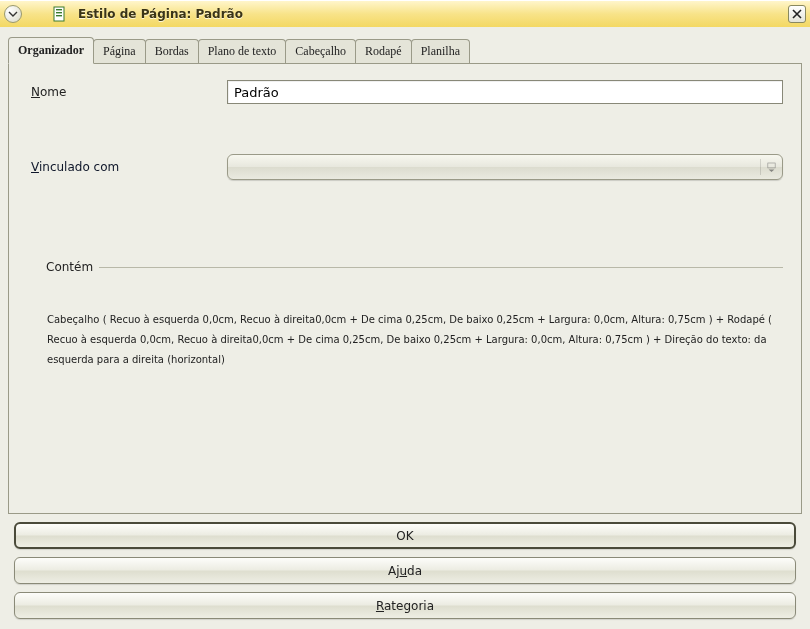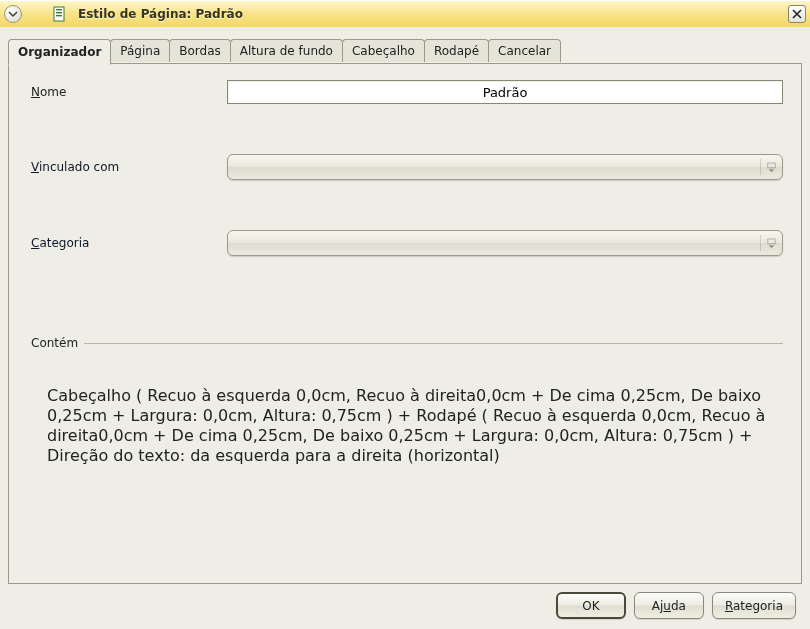--- a/index.html
+++ b/index.html
@@ -77,24 +77,25 @@
     .close-btn svg { width: 10px; height: 10px; }
     .content {
       flex: 1;
       background: #eeeee6;
       padding: 12px 8px 8px 8px;
       display: flex;
       flex-direction: column;
     }
     .tabs-row {
       display: flex;
-      align-items: flex-start;
+      align-items: flex-end;
       height: 24px;
       position: relative;
       margin-bottom: 0;
+      font-family: Liberation Serif, serif;
     }
     .tab {
       border: 1px solid #9a9a88;
       border-bottom: none;
       background: #e4e4d8;
       padding: 4px 9px 4px 9px;
       margin-right: -1px;
       border-top-left-radius: 4px;
       border-top-right-radius: 4px;
       font-size: 12px;
@@ -135,21 +136,20 @@
     .underline { text-decoration: underline; }
     .text-input {
       flex: 1;
       height: 24px;
       border: 1px solid #888878;
       background: #fff;
       padding: 2px 6px;
       font-size: 13px;
       font-family: inherit;
       box-shadow: inset 1px 1px 0 rgba(0,0,0,0.06);
-      text-align: center;
     }
     .combo {
       flex: 1;
       height: 26px;
       border: 1px solid #9a9a88;
       border-radius: 6px;
       background: linear-gradient(to bottom, #f7f7ef 0%, #e8e8de 48%, #dcdccf 52%, #eaeae0 100%);
       display: flex;
       align-items: center;
       justify-content: flex-end;
@@ -174,37 +174,39 @@
       display: flex;
       align-items: center;
       margin-top: 30px;
       margin-bottom: 12px;
     }
     .group-title {
       color: #222;
       font-size: 12px;
       padding-left: 4px;
       padding-right: 6px;
+      margin-left: 15px;
     }
     .group-line {
       flex: 1;
       border-top: 1px solid #b8b8a8;
       height: 0;
     }
     .contains-text {
       padding: 0 4px 0 20px;
       color: #222;
-      font-size: 16px;
+      font-size: 10px;
       line-height: 20px;
     }
     .button-bar {
       display: flex;
       justify-content: flex-end;
       gap: 8px;
       padding: 8px 6px 2px 6px;
+      flex-direction: column;
     }
     .btn {
       min-width: 70px;
       height: 27px;
       border: 1px solid #8a8a78;
       border-radius: 6px;
       background: linear-gradient(to bottom, #fdfdfa 0%, #ecece2 48%, #dedecf 52%, #eeeee4 100%);
       font-size: 12px;
       padding: 0 12px;
       cursor: pointer;
@@ -244,24 +246,24 @@
           <path d="M1 1 L9 9 M9 1 L1 9" stroke="#222" stroke-width="1.6"></path>
         </svg>
     </div>
   </div>
 
   <div class="content">
     <div class="tabs-row">
       <div class="tab active"><span>Organizador</span></div>
       <div class="tab"><span>Página</span></div>
       <div class="tab"><span>Bordas</span></div>
-      <div class="tab"><span>Altura de fundo</span></div>
+      <div class="tab"><span>Plano de texto</span></div>
       <div class="tab"><span>Cabeçalho</span></div>
       <div class="tab"><span>Rodapé</span></div>
-      <div class="tab"><span>Cancelar</span></div>
+      <div class="tab"><span>Planilha</span></div>
     </div>
 
     <div class="tab-panel">
       <div class="form-row">
         <div class="form-label"><span class="underline">N</span><span>ome</span></div>
         <input class="text-input" type="text" value="Padrão" style="">
       </div>
 
       <div class="form-row">
         <div class="form-label disabled"><span class="underline">V</span><span>inculado com</span></div>
@@ -269,32 +271,20 @@
           <span></span>
           <span class="combo-arrow">
             <svg viewBox="0 0 11 11">
                 <rect x="1" y="0" width="9" height="6" fill="none" stroke="#666" stroke-width="0.8"></rect>
                 <path d="M2 8 L5.5 11 L9 8 Z" fill="#555"></path>
               </svg>
           </span>
         </div>
       </div>
 
-      <div class="form-row">
-        <div class="form-label disabled"><span class="underline">C</span><span>ategoria</span></div>
-        <div class="combo disabled">
-          <span></span>
-          <span class="combo-arrow">
-            <svg viewBox="0 0 11 11">
-                <rect x="1" y="0" width="9" height="6" fill="none" stroke="#666" stroke-width="0.8"></rect>
-                <path d="M2 8 L5.5 11 L9 8 Z" fill="#555"></path>
-              </svg>
-          </span>
-        </div>
-      </div>
 
       <div class="group-header">
         <span class="group-title">Contém</span>
         <span class="group-line"></span>
       </div>
       <div class="contains-text">Cabeçalho ( Recuo à esquerda 0,0cm, Recuo à direita0,0cm + De cima 0,25cm, De baixo 0,25cm + Largura: 0,0cm, Altura: 0,75cm )  + Rodapé ( Recuo à esquerda 0,0cm, Recuo à direita0,0cm + De cima 0,25cm, De baixo 0,25cm + Largura: 0,0cm, Altura: 0,75cm )  + Direção do texto: da esquerda para a direita (horizontal)</div>
 
       <div style="flex:1"></div>
     </div>
 

